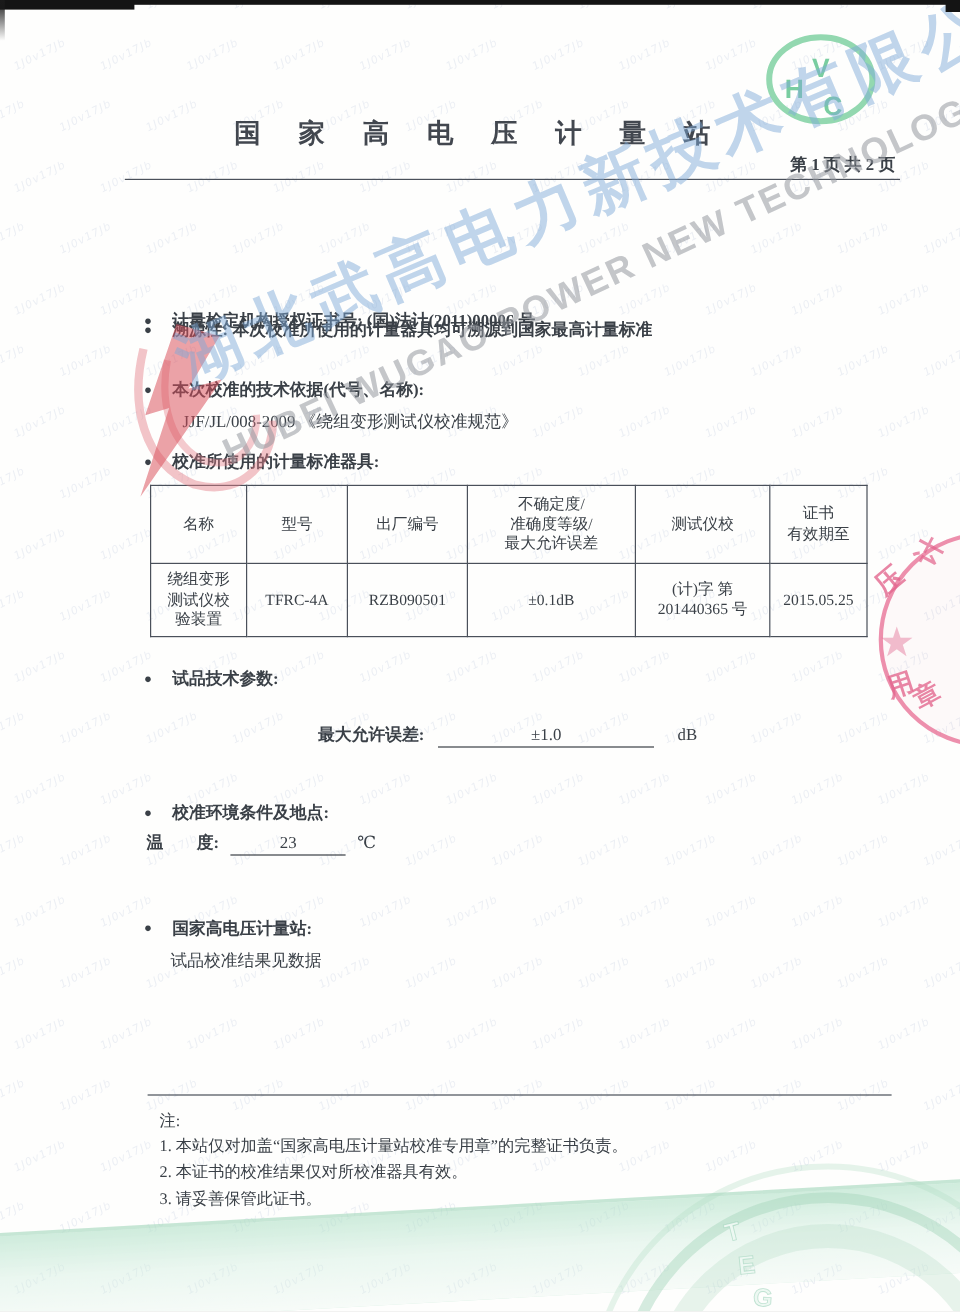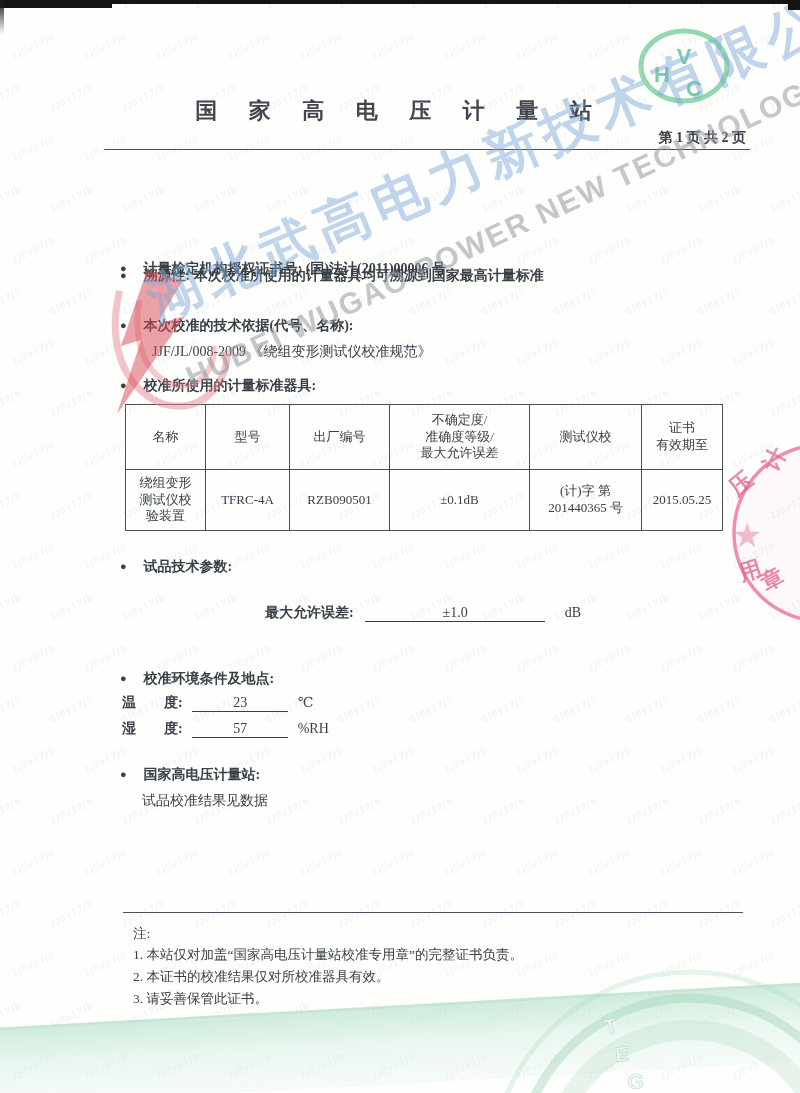--- a/index.html
+++ b/index.html
@@ -401,25 +401,20 @@
 
   <div class="bullet" style="top:670px;">
     <span class="dot"></span>
     <span>校准环境条件及地点:</span>
   </div>
   <div class="frm" style="top:694px;left:122px;">
     <span>温　　度:</span>
     <span class="uline" style="width:96px;margin-left:6px;">23</span>
     <span style="margin-left:6px;font-weight:500;">℃</span>
   </div>
-  <div class="frm" style="top:720px;left:122px;">
-    <span>湿　　度:</span>
-    <span class="uline" style="width:96px;margin-left:6px;">57</span>
-    <span style="margin-left:6px;font-weight:500;">%RH</span>
-  </div>
 
   <div class="bullet" style="top:766px;">
     <span class="dot"></span>
     <span>国家高电压计量站:</span>
   </div>
   <div class="sub" style="top:792px;left:142px;">试品校准结果见数据</div>
 
   <div id="noterule"></div>
   <div class="note" style="top:925px;">注:</div>
   <div class="note" style="top:946px;">1.  本站仅对加盖“国家高电压计量站校准专用章”的完整证书负责。</div>

